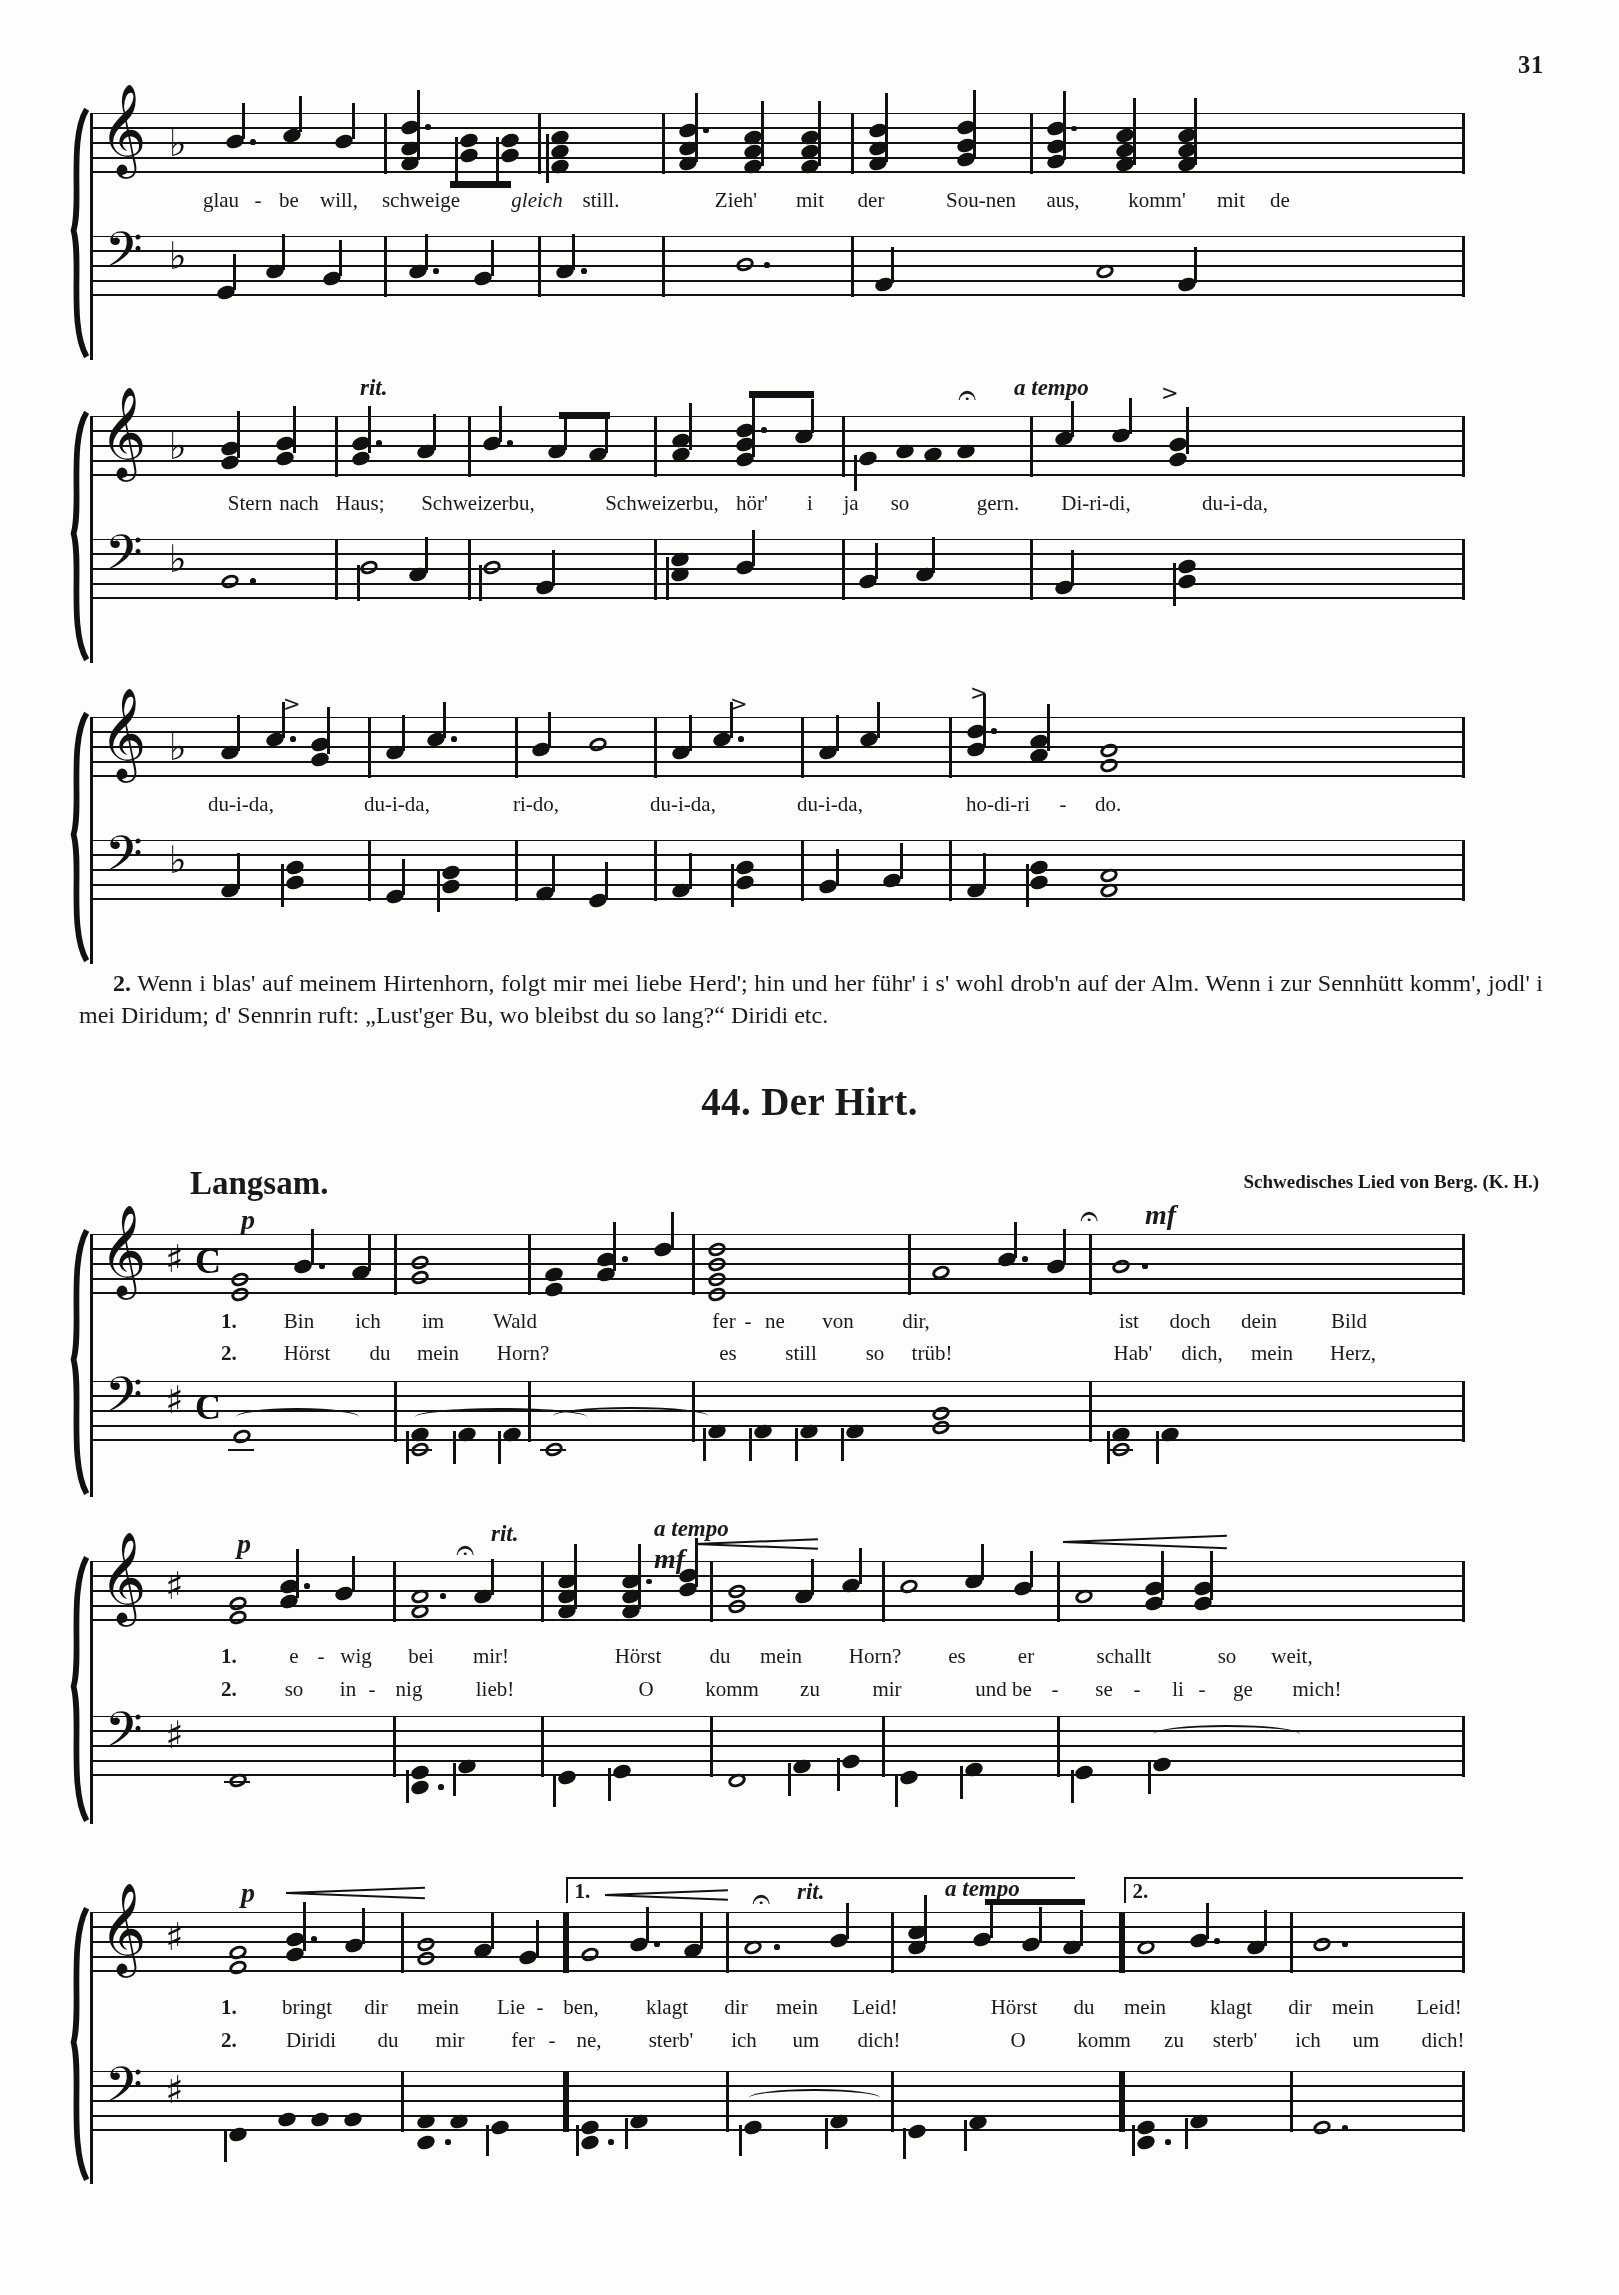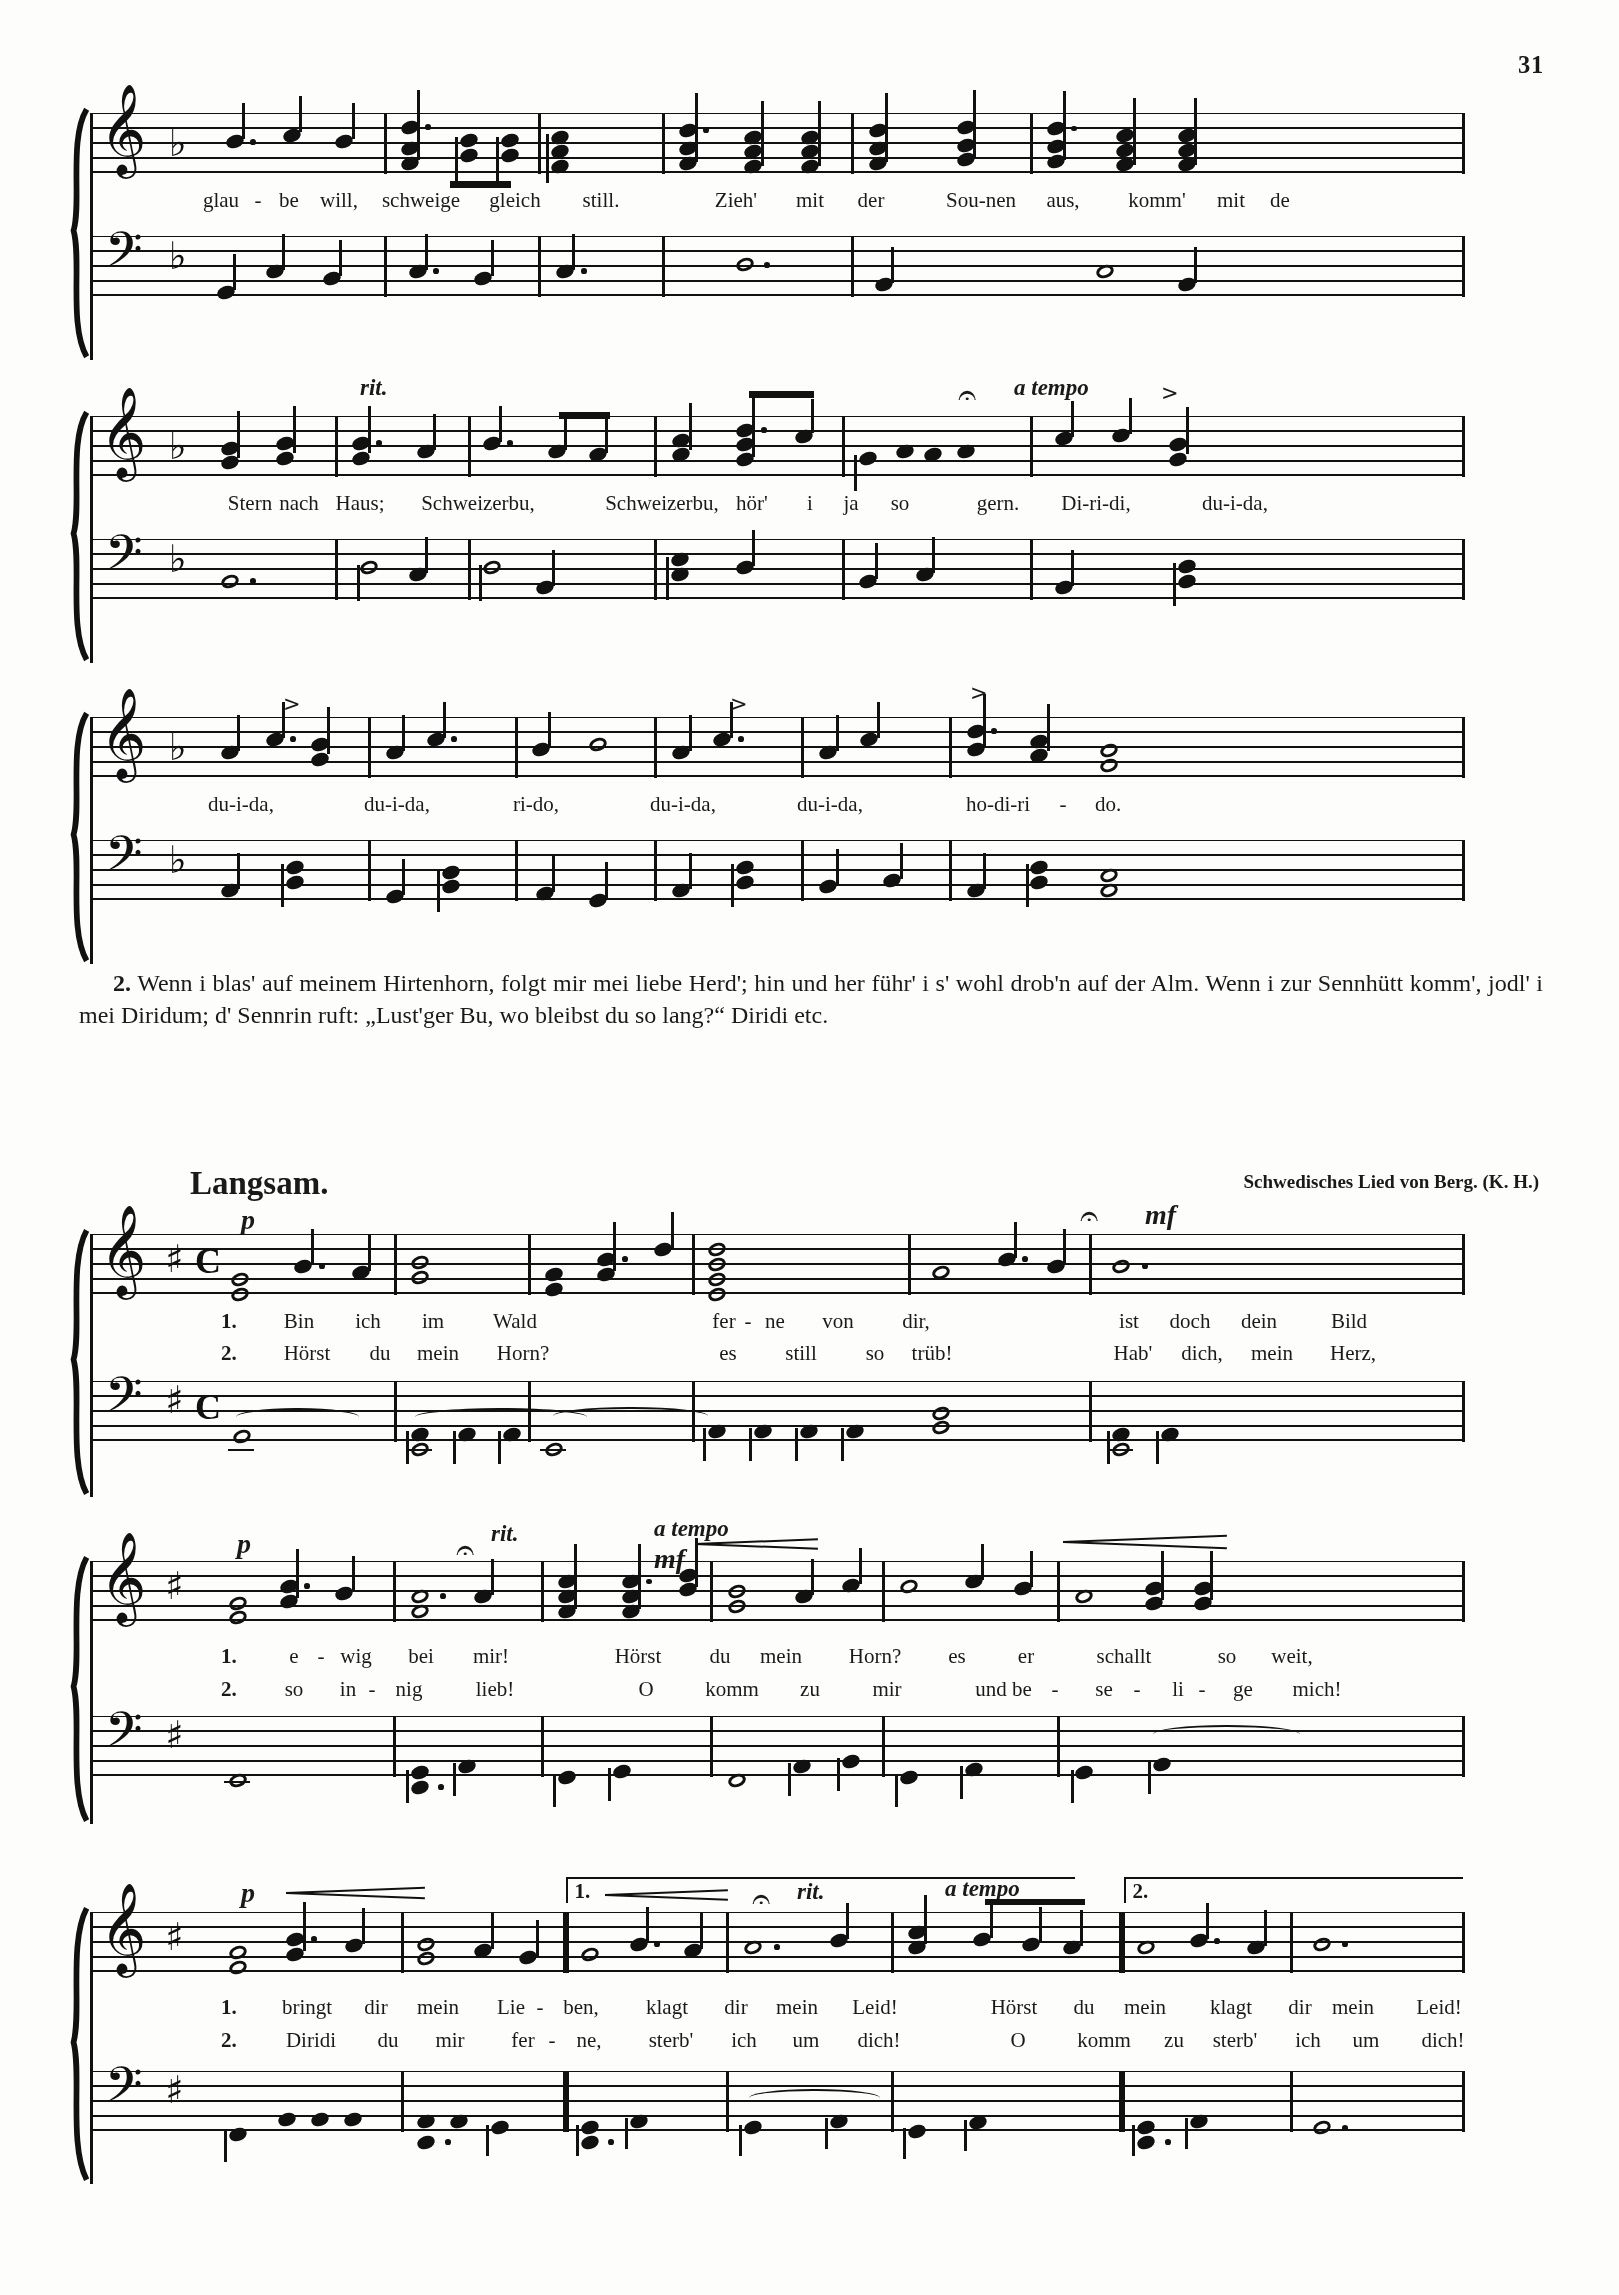--- a/index.html
+++ b/index.html
@@ -356,21 +356,21 @@
       <div class="stem" style="left:1104px;top:-8.2px;height:67px;"></div>
       <div class="barline" style="left:1372px;"></div>
     </div>
 
     <div class="lyric-row" style="top:82px;">
       <span class="lyric" style="left:131px;">glau</span>
       <span class="lyric" style="left:168px;">-</span>
       <span class="lyric" style="left:199px;">be</span>
       <span class="lyric" style="left:249px;">will,</span>
       <span class="lyric" style="left:331px;">schweige</span>
-      <span class="lyric" style="left:425px;">gleich</span>
+      <span class="lyric" style="left:447px;font-style:italic;">gleich</span>
       <span class="lyric" style="left:511px;">still.</span>
       <span class="lyric" style="left:646px;">Zieh'</span>
       <span class="lyric" style="left:720px;">mit</span>
       <span class="lyric" style="left:781px;">der</span>
       <span class="lyric" style="left:891px;">Sou-nen</span>
       <span class="lyric" style="left:973px;">aus,</span>
       <span class="lyric" style="left:1067px;">komm'</span>
       <span class="lyric" style="left:1141px;">mit</span>
       <span class="lyric" style="left:1190px;">de</span>
     </div>
@@ -676,20 +676,21 @@
         <div class="note hollow" style="left:1010px;top:51px;"></div>
       <div class="barline" style="left:1372px;"></div>
     </div>
   </div>
 
   <div class="verse-block" style="top:967px;">
     <span class="indent"></span><b>2.</b>
     <span>Wenn i blas' auf meinem Hirtenhorn, folgt mir mei liebe Herd'; hin und her führ' i s' wohl drob'n auf der Alm. Wenn i zur Sennhütt komm', jodl' i mei Diridum; d' Sennrin ruft: „Lust'ger Bu, wo bleibst du so lang?“ Diridi etc.</span>
   </div>
 
+  <div class="song-title" style="top:1079px;">44. Der Hirt.</div>
   <div class="tempo-mark" style="left:190px;top:1165px;">Langsam.</div>
   <div class="attribution" style="right:80px;top:1171px;">Schwedisches Lied von Berg. (K. H.)</div>
 
   <div class="system" style="top:1227px;">
     <div class="brace">
       <svg width="28" height="270" viewBox="0 0 34 330">
         <path d="M30 4 C8 44 24 128 14 162 C24 198 8 286 30 326" fill="none" stroke="#111" stroke-width="7"></path>
       </svg>
     </div>
     <div class="sys-edge" style="top:6.5px;height:263px;"></div>

